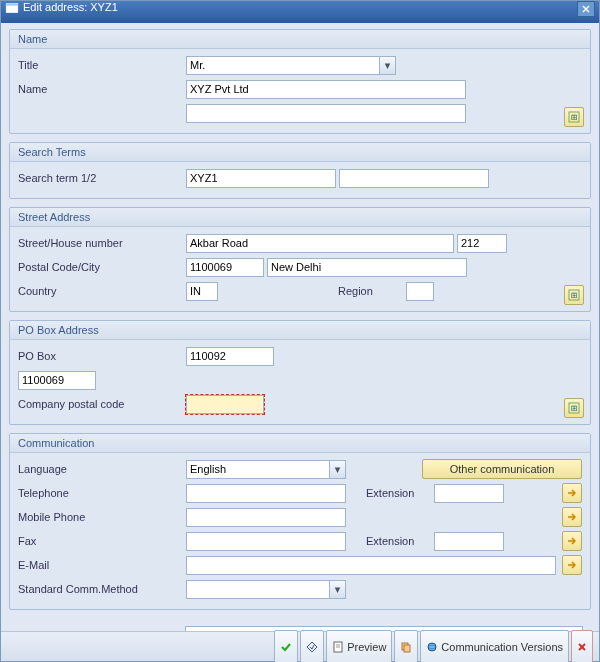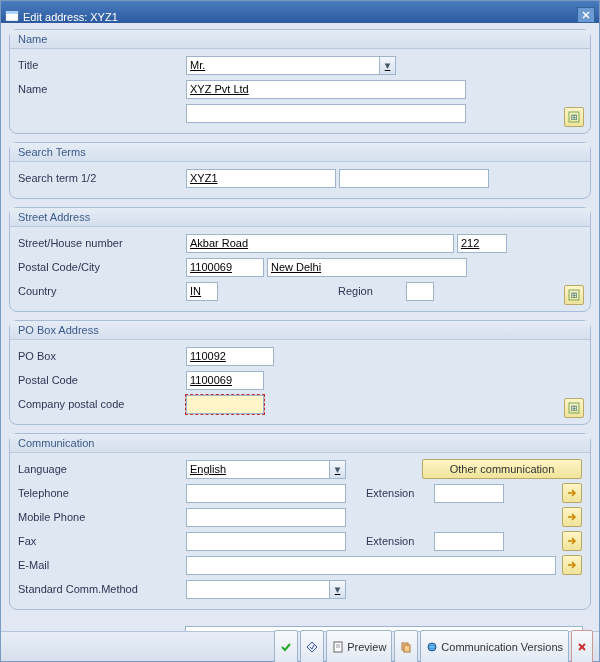--- a/index.html
+++ b/index.html
@@ -1,28 +1,28 @@
 <!DOCTYPE html>
 <html><head>
 <meta charset="utf-8">
 <style>
   * { box-sizing: border-box; }
   body { margin: 0; font-family: Arial, sans-serif; font-size: 11px; background: #fff; }
   .window { width: 600px; height: 662px; border: 1px solid #7a9ac0; background: #e8eef7; position: relative; }
-  .titlebar { background: linear-gradient(#4a7cc0, #2d5a9e); color: #fff; height: 22px; display: flex; align-items: flex-end; padding: 0 4px; }
+  .titlebar { background: linear-gradient(#4a7cc0, #2d5a9e); color: #fff; height: 22px; display: flex; align-items: flex-start; padding: 0 4px; }
   .titlebar .icon { width: 14px; height: 14px; margin-right: 4px; display: flex; align-items: center; justify-content: center; }
   .titlebar .title { flex: 1; font-size: 11px; }
   .titlebar .close { width: 18px; height: 16px; background: #6b99d1; border: 1px solid #34629b; display: flex; align-items: center; justify-content: center; color: #fff; cursor: pointer; }
   .body { padding: 6px 8px; background: #e1e8f3; height: calc(100% - 22px - 30px); overflow-y: auto; }
-  .group { border: 1px solid #a8bdd9; background: #dfe7f2; margin-bottom: 8px; border-radius: 8px; }
+  .group { border: 1px solid #a8bdd9; background: #dfe7f2; margin-bottom: 8px; border-radius: 2px; }
   .group-header { background: linear-gradient(#e5ecf5,#d5dfee); color: #3a5a8a; padding: 3px 8px; font-size: 11px; border-bottom: 1px solid #b9c9de; }
   .group-body { padding: 6px 8px; position: relative; }
   .row { display: flex; align-items: center; margin-bottom: 4px; min-height: 20px; }
   .label { width: 168px; color: #335; }
-  input[type=text], .select { height: 19px; border: 1px solid #9db3ce; background: #fff; padding: 0 3px; font-size: 11px; text-decoration: underline; }
+  input[type=text], .select { height: 19px; border: 1px solid #9db3ce; background: #fff; padding: 0 3px; font-size: 11px; }
   .select { display: flex; align-items: center; justify-content: space-between; padding-right: 0; }
   .select .arrow { width: 16px; height: 17px; background: linear-gradient(#f5f8fc,#d6e0ee); border-left: 1px solid #9db3ce; display: flex; align-items: center; justify-content: center; color: #456; cursor: pointer; }
   .yellow { background: #fff5c8 !important; }
   .highlight-border { outline: 1px dashed #c03030; outline-offset: 0px; }
   .detail-btn { width: 20px; height: 20px; border: 1px solid #b7a96a; background: linear-gradient(#fff5c6,#f0e39a); position: absolute; right: 6px; display: flex; align-items: center; justify-content: center; cursor: pointer; border-radius: 2px; }
   .detail-btn svg { width: 12px; height: 12px; }
   .arrow-btn { width: 20px; height: 20px; border: 1px solid #b7a96a; background: linear-gradient(#fff5c6,#f0e39a); display: flex; align-items: center; justify-content: center; cursor: pointer; border-radius: 2px; margin-left: 6px; }
   .other-comm { height: 20px; background: linear-gradient(#fff5c6,#f0e39a); border: 1px solid #b7a96a; border-radius: 2px; display: flex; align-items: center; justify-content: center; padding: 0 12px; cursor: pointer; color: #333; text-align: center; }
   .footer { position: absolute; bottom: 0; left: 0; right: 0; height: 30px; background: linear-gradient(#e8eef7,#d6dfec); border-top: 1px solid #b4c5dc; display: flex; align-items: center; justify-content: flex-end; padding: 0 6px; gap: 2px; }
   .fbtn { height: 22px; border: 1px solid #9db3ce; background: linear-gradient(#f8fafd,#e0e8f2); border-radius: 2px; display: flex; align-items: center; padding: 16px 5px; cursor: pointer; gap: 3px; color: #333; }
@@ -119,21 +119,20 @@
     </div>
 
     <div class="group">
       <div class="group-header">PO Box Address</div>
       <div class="group-body">
         <div class="row">
           <span class="label">PO Box</span>
           <input type="text" style="width: 88px;" value="110092">
         </div>
         <div class="row">
-          <span class="label">Postal Code</span>
           <input type="text" style="width: 78px;" value="1100069">
         </div>
         <div class="row">
           <span class="label">Company postal code</span>
           <input type="text" class="yellow highlight-border" style="width: 78px;" value="">
           <span class="detail-btn" style="bottom:6px">
             <svg viewBox="0 0 12 12">
                 <rect x="1" y="1" width="10" height="10" fill="none" stroke="#7a6" stroke-width="1"></rect>
                 <text x="6" y="9" text-anchor="middle" font-size="8" fill="#268">⊞</text>
               </svg>

